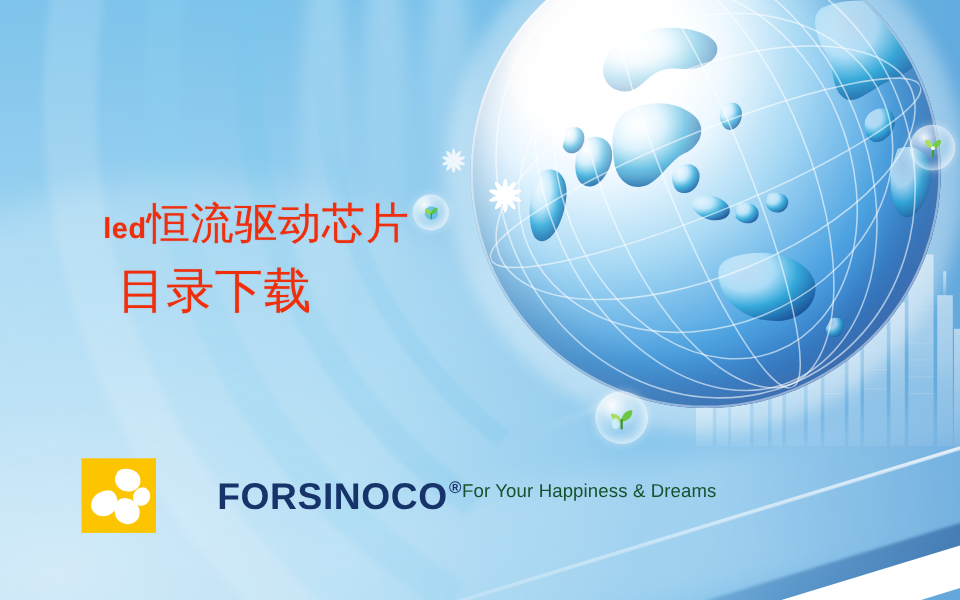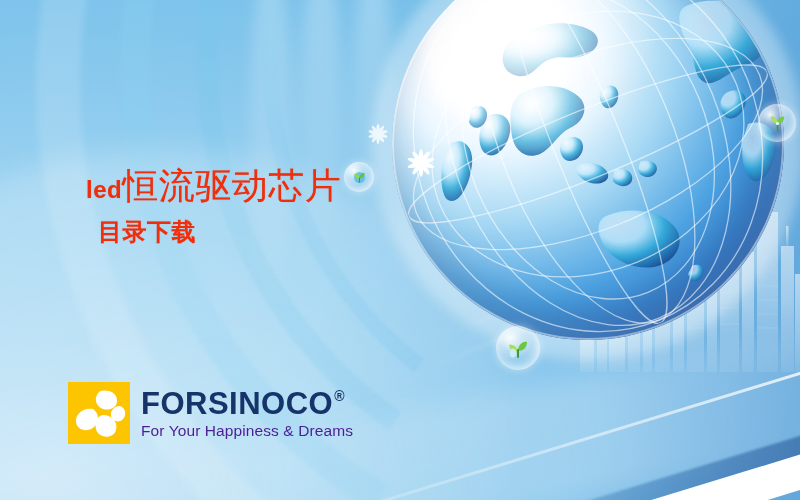--- a/index.html
+++ b/index.html
@@ -212,58 +212,58 @@
     display:block;
     font-family:"Liberation Serif","DejaVu Serif",serif;
     font-size:36px;
     font-weight:400;
   }
   .headline .l2{
     display:block;
     margin-left:12px;
     margin-top:8px;
     font-family:"Liberation Serif","DejaVu Serif",serif;
-    font-size:24px;
-    font-weight:700;
+    font-size:40px;
+    font-weight:400;
   }
   .headline .lat{
     font-family:"Liberation Sans","DejaVu Sans",sans-serif;
     font-weight:700;
     font-size:24px;
   }
 
   
   .logo{
     position:absolute;
     left:68px;top:382px;
     display:flex;align-items:center;gap:11px;
   }
   .logo-mark{
     width:62px;height:62px;
     background:#fdc500;
     display:block;
   }
-  .logo-text{display:flex;flex-direction:column;justify-content:center;}
+  .logo-text{display:flex;flex-direction:row;justify-content:center;margin-left:40px;}
   .logo-word{
     display:flex;align-items:flex-start;
     color:#17346a;
     font-family:"Liberation Sans","DejaVu Sans",sans-serif;
     font-weight:700;
     font-size:31px;
     letter-spacing:.5px;
     line-height:1;
   }
   .logo-reg{
     font-size:14px;
     line-height:1;
     margin-top:1px;
     margin-left:1px;
   }
   .logo-tag{
-    color:#4c1d95;
+    color:#14532d;
     font-family:"Liberation Sans","DejaVu Sans",sans-serif;
     font-size:15.5px;
     font-weight:400;
     letter-spacing:.1px;
     margin-top:4px;
     line-height:1;
   }
 </style>
 </head>
 <body>

